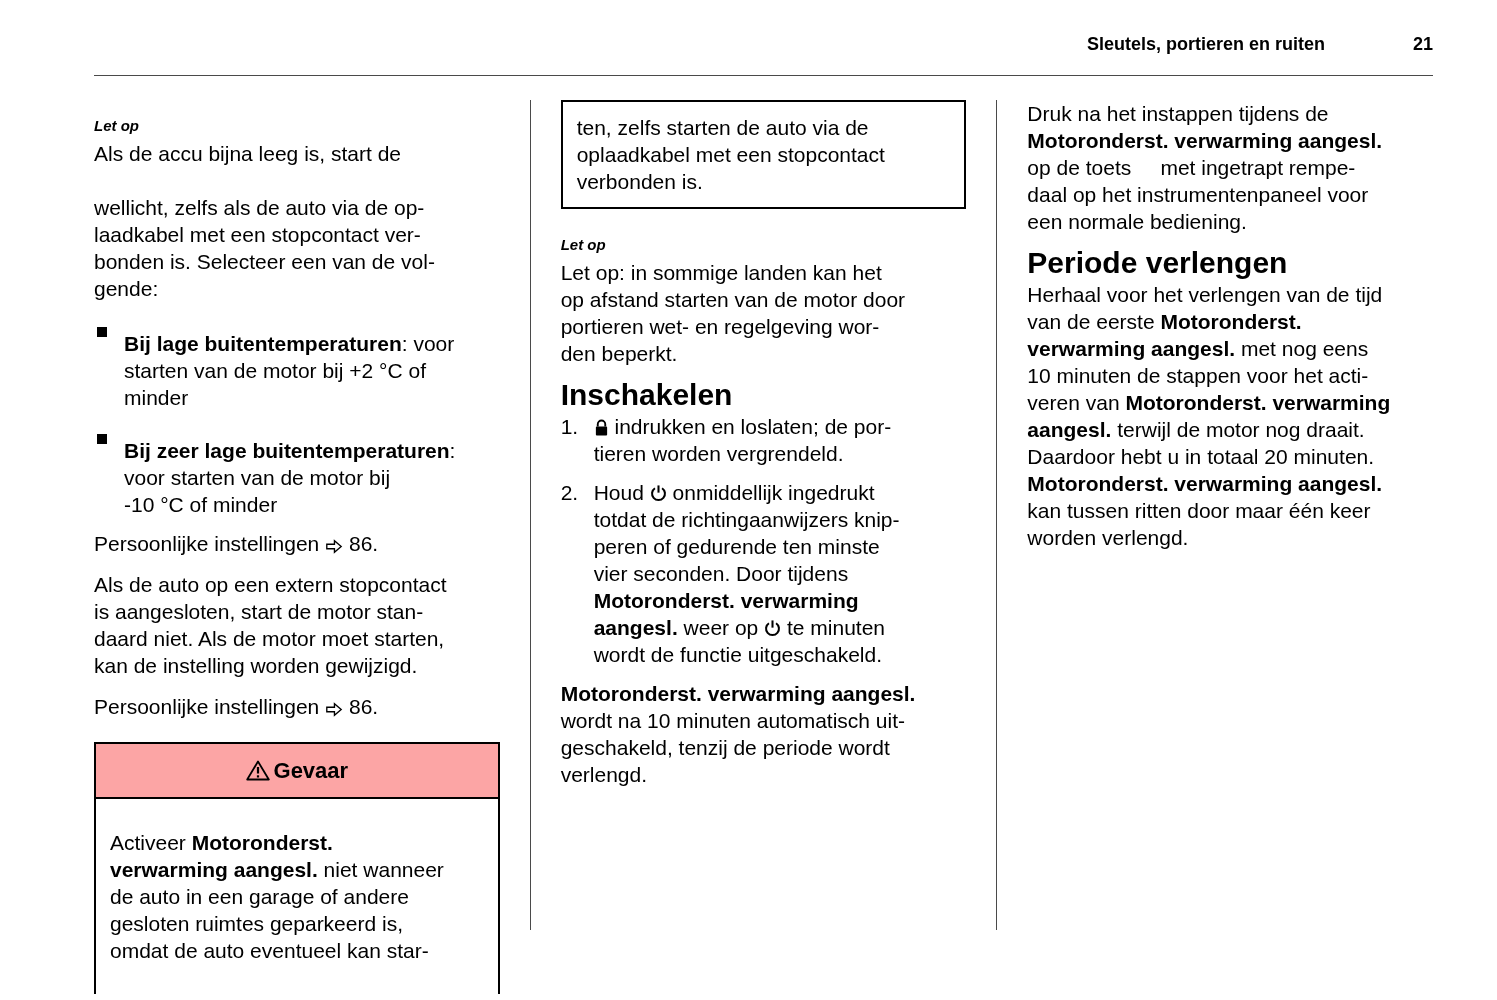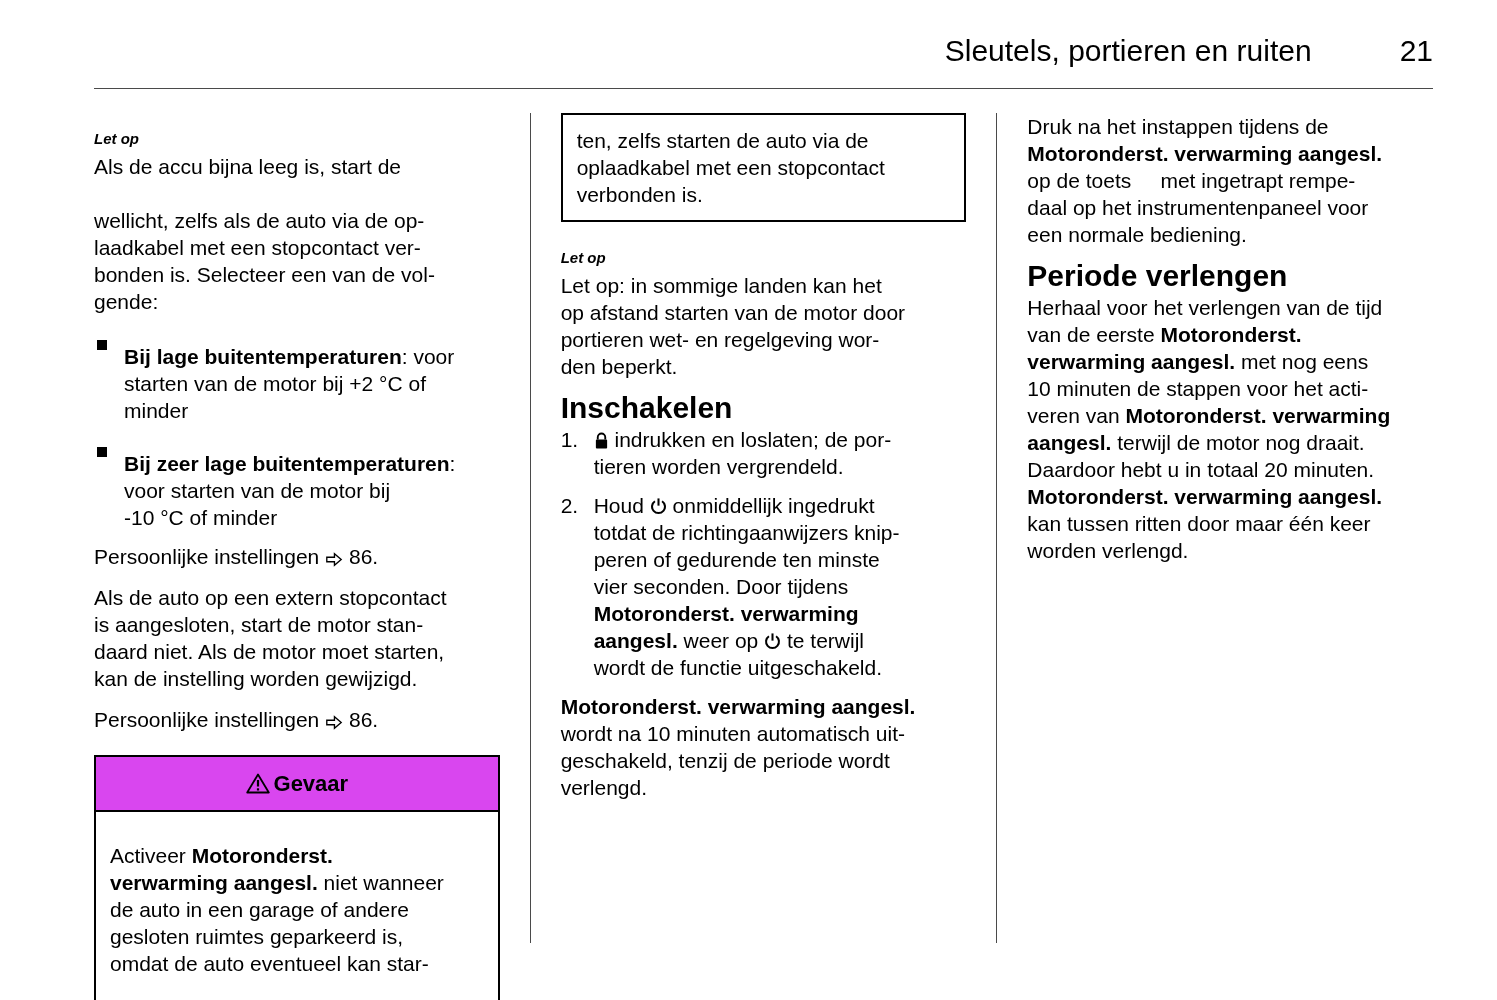--- a/index.html
+++ b/index.html
@@ -7,21 +7,21 @@
   body {
     width: 1497px; height: 1000px;
     background: #ffffff; color: #000000;
     font-family: "Liberation Sans", "DejaVu Sans", sans-serif;
     overflow: hidden;
   }
   .page { width: 100%; height: 100%; padding: 26px 64px 0 94px; }
 
   .header-row {
     display: flex; justify-content: flex-end; align-items: flex-start;
-    font-size: 30px; font-weight: 400; padding-top: 8px;
+    font-size: 18px; font-weight: 700; padding-top: 8px;
   }
   .header-page-num { margin-left: 88px; }
   .header-rule { border-bottom: 1.5px solid #4a4a4a; margin-top: 20px; }
 
   .content {
     display: flex; margin-top: 24px; height: 830px;
     font-size: 21px; line-height: 27px;
   }
   .col { flex: 1 1 0; min-width: 0; }
   .col-1 { padding-right: 30px; display: flex; flex-direction: column; }
@@ -39,21 +39,21 @@
 
   .step { display: flex; margin: 0 0 12px; }
   .step-num { flex: none; width: 33px; }
   .step-body { flex: 1 1 auto; }
 
   .cont-box { border: 2px solid #000; padding: 12px 14px; margin-bottom: 22px; }
 
   .danger-box { border: 2px solid #000; border-bottom: none; margin-top: 8px; flex: 1 1 auto; }
   .danger-header {
     display: flex; align-items: center; justify-content: center; gap: 4px;
-    background: #d946ef; border-bottom: 2px solid #000;
+    background: #fca5a5; border-bottom: 2px solid #000;
     font-weight: 700; font-size: 22px; padding: 13px 0;
   }
   .danger-body { padding: 30px 14px; }
 
   .inline-icon { display: inline-block; vertical-align: -3px; line-height: 0; }
   .inline-icon svg { display: inline-block; }
   .danger-header .inline-icon { vertical-align: middle; }
 </style>
 </head>
 <body>
@@ -120,21 +120,21 @@
               </svg></span><span> indrukken en loslaten; de por-</span><br><span>tieren worden vergrendeld.</span></span>
       </div>
       <div class="step">
         <span class="step-num">2.</span>
         <span class="step-body"><span>Houd </span><span class="inline-icon"><svg width="17" height="19" viewBox="0 0 20 22" aria-hidden="true">
                 <path d="M10 1.5 v8.5" stroke="#000" stroke-width="2.4" fill="none"></path>
                 <path d="M5.8 4.8 a7.6 7.6 0 1 0 8.4 0" fill="none" stroke="#000" stroke-width="2.4"></path>
               </svg></span><span> onmiddellijk ingedrukt</span><br><span>totdat de richtingaanwijzers knip-</span><br><span>peren of gedurende ten minste</span><br><span>vier seconden. Door tijdens</span><br><span></span><span class="b">Motoronderst. verwarming</span><br><span class="b">aangesl.</span><span> weer op </span><span class="inline-icon"><svg width="17" height="19" viewBox="0 0 20 22" aria-hidden="true">
                 <path d="M10 1.5 v8.5" stroke="#000" stroke-width="2.4" fill="none"></path>
                 <path d="M5.8 4.8 a7.6 7.6 0 1 0 8.4 0" fill="none" stroke="#000" stroke-width="2.4"></path>
-              </svg></span><span> te terwijl</span><br><span>wordt de functie uitgeschakeld.</span></span>
+              </svg></span><span> te minuten</span><br><span>wordt de functie uitgeschakeld.</span></span>
       </div>
 
       <p class="block"><span class="b">Motoronderst. verwarming aangesl.</span><span></span><br><span>wordt na 10 minuten automatisch uit-</span><br><span>geschakeld, tenzij de periode wordt</span><br><span>verlengd.</span></p>
     </div>
 
     <div class="col col-3">
       <p class="block"><span>Druk na het instappen tijdens de</span><br><span></span><span class="b">Motoronderst. verwarming aangesl.</span><span></span><br><span>op de toets&nbsp;&nbsp;&nbsp;&nbsp; met ingetrapt rempe-</span><br><span>daal op het instrumentenpaneel voor</span><br><span>een normale bediening.</span></p>
 
       <h3 class="subhead">Periode verlengen</h3>
       <p class="block"><span>Herhaal voor het verlengen van de tijd</span><br><span>van de eerste </span><span class="b">Motoronderst.</span><br><span class="b">verwarming aangesl.</span><span> met nog eens</span><br><span>10 minuten de stappen voor het acti-</span><br><span>veren van </span><span class="b">Motoronderst. verwarming</span><br><span class="b">aangesl.</span><span> terwijl de motor nog draait.</span><br><span>Daardoor hebt u in totaal 20 minuten.</span><br><span></span><span class="b">Motoronderst. verwarming aangesl.</span><span></span><br><span>kan tussen ritten door maar één keer</span><br><span>worden verlengd.</span></p>

